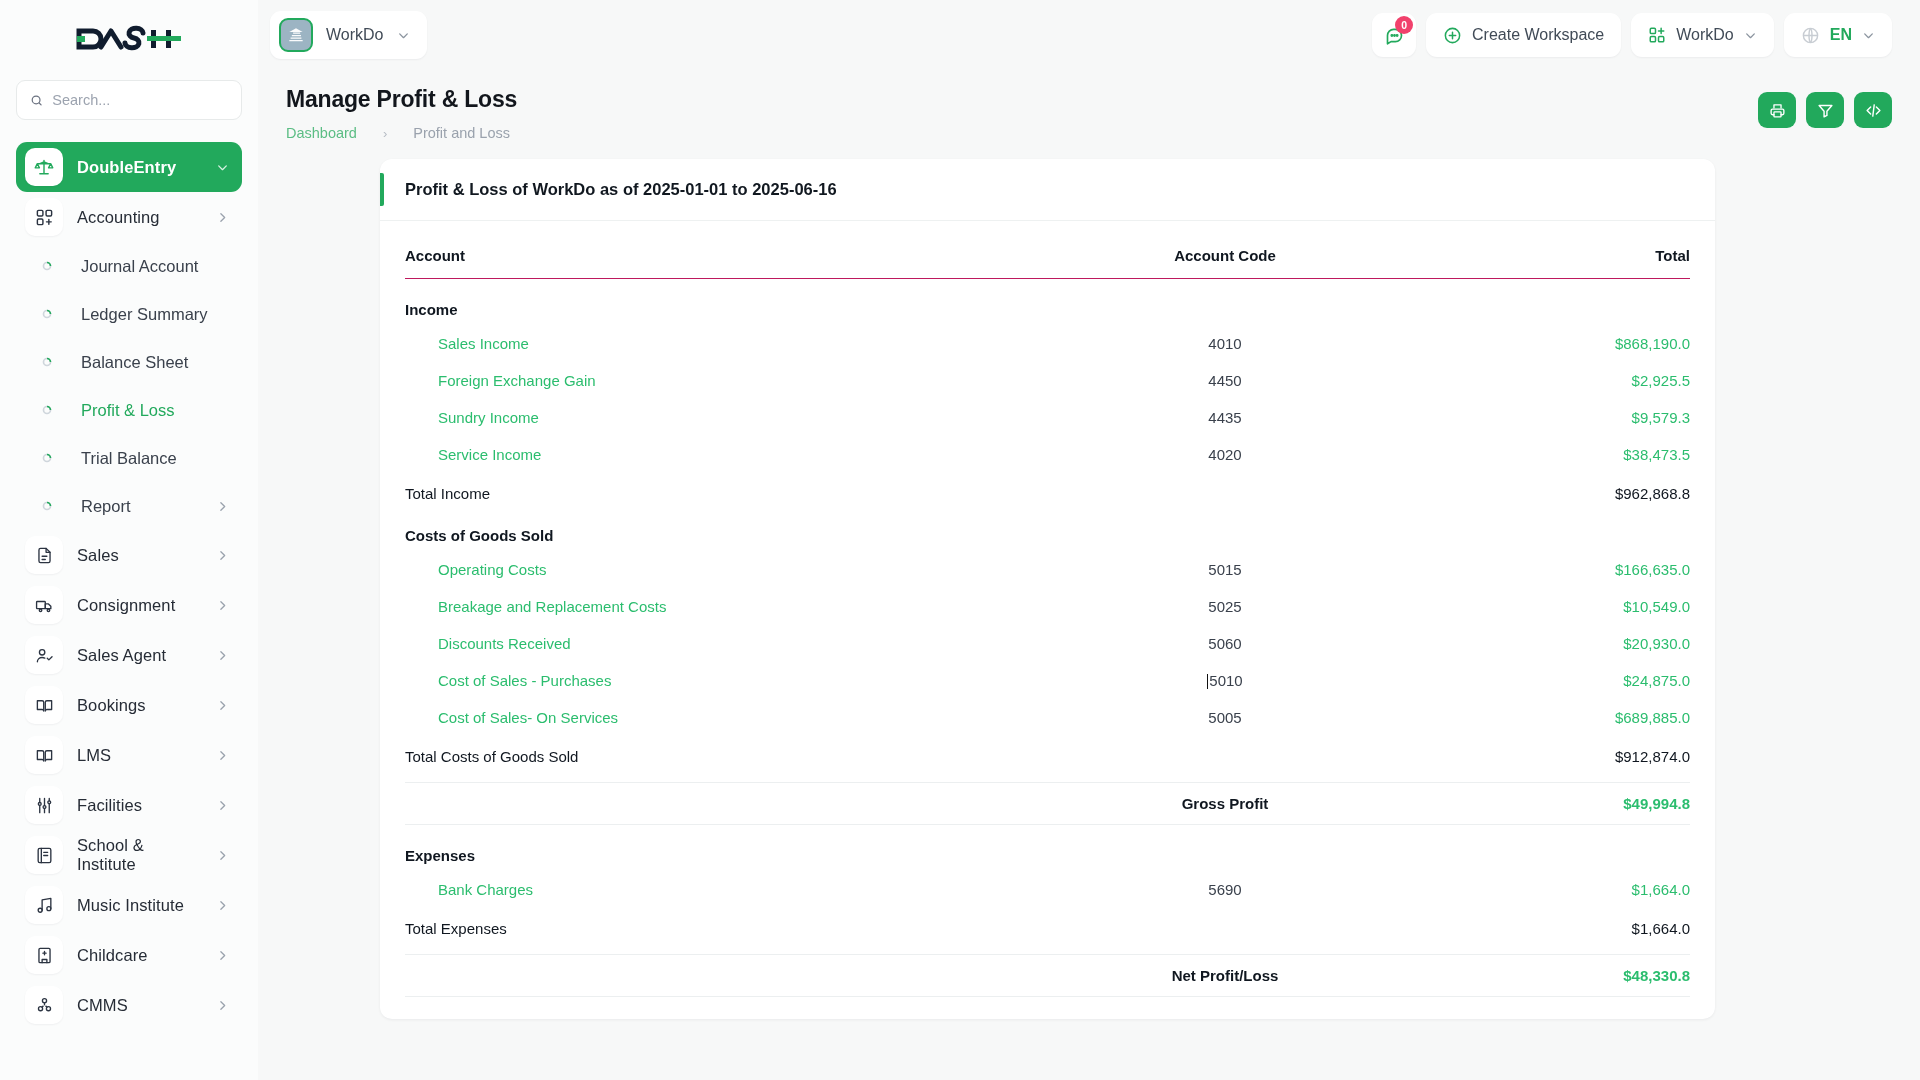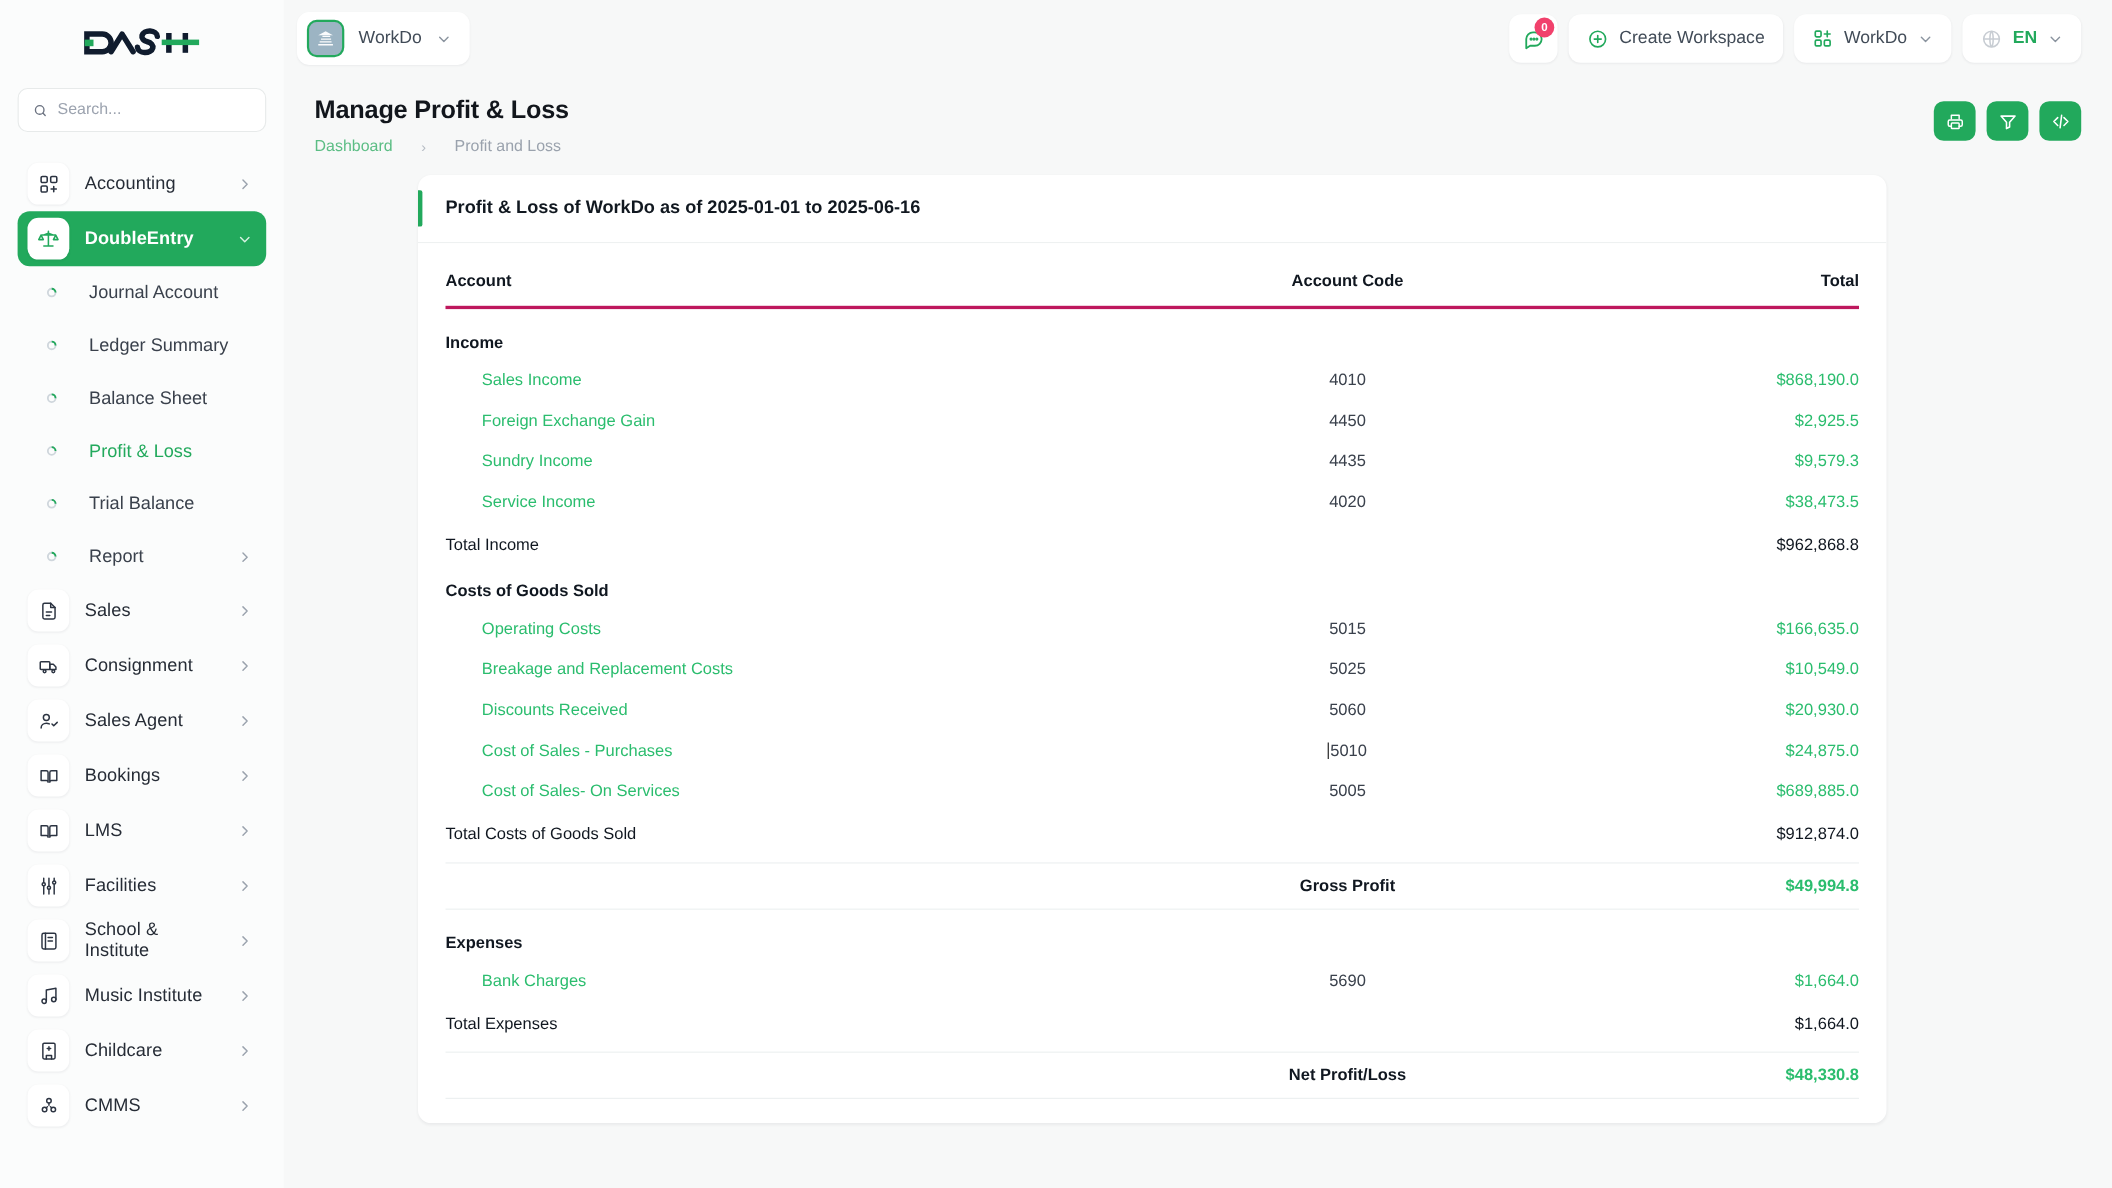--- a/index.html
+++ b/index.html
@@ -121,21 +121,21 @@
   .card-head::before {
     content: ""; position: absolute; left: 0; top: 14px; bottom: 14px; width: 4px;
     background: #22a95c; border-radius: 0 2px 2px 0;
   }
   .card-title { font-size: 16.5px; font-weight: bold; color: #111820; }
   .card-body { padding: 20px 25px 22px 25px; }
 
   table { width: 100%; border-collapse: collapse; }
   th, td { font-size: 15px; padding: 0; }
   thead th {
-    font-weight: bold; color: #101720; padding: 6px 0 14px 0; border-bottom: 3px solid #be185d;
+    font-weight: bold; color: #101720; padding: 6px 0 14px 0; border-bottom: 1px solid #be185d;
   }
   th.c1, td.c1 { text-align: left; }
   th.c2, td.c2 { text-align: center; width: 330px; }
   th.c3, td.c3 { text-align: right; width: 300px; }
 
   tr.sec td { font-weight: bold; color: #101720; padding-top: 22px; padding-bottom: 7px; }
   tr.item td { padding: 10px 0; }
   tr.item td.c1 { color: #2bbd6e; padding-left: 33px; }
   tr.item td.c2 { color: #3a414c; }
   tr.item td.c3 { color: #2bbd6e; }
@@ -171,48 +171,48 @@
   <div class="search-box">
     <svg width="15" height="15" viewBox="0 0 24 24" fill="none" stroke="#6b7280" stroke-width="2.2">
       <circle cx="11" cy="11" r="7"></circle>
         <path d="M20 20l-3.5-3.5" stroke-linecap="round"></path>
     </svg>
     <input type="text" placeholder="Search..." style="">
   </div>
 
   <nav class="nav">
 
+    <div class="nav-item active">
+      <span class="ico-box">
+        <svg width="20" height="20" viewBox="0 0 24 24" fill="none" stroke="#22a95c" stroke-width="1.7" stroke-linecap="round" stroke-linejoin="round">
+          <path d="M12 4v16M7 20h10M5 8h14M12 6l-5 2 5-2 5 2"></path>
+          <path d="M4 8l-2.5 5h5L4 8zM20 8l-2.5 5h5L20 8z"></path>
+        </svg>
+      </span>
+      <span class="lbl">DoubleEntry</span>
+      <span class="chev">
+        <svg width="13" height="13" viewBox="0 0 24 24" fill="none" stroke="currentColor" stroke-width="2.4" stroke-linecap="round" stroke-linejoin="round">
+            <path d="M5 9l7 7 7-7"></path>
+          </svg>
+      </span>
+    </div>
+
     <div class="nav-item">
       <span class="ico-box">
         <svg width="19" height="19" viewBox="0 0 24 24" fill="none" stroke="#2c3442" stroke-width="1.8">
           <rect x="3" y="3" width="7" height="7" rx="1.5"></rect>
             <rect x="14" y="3" width="7" height="7" rx="1.5"></rect>
           <rect x="3" y="14" width="7" height="7" rx="1.5"></rect>
             <path d="M17.5 14.5v6M14.5 17.5h6" stroke-linecap="round"></path>
         </svg>
       </span>
       <span class="lbl">Accounting</span>
       <span class="chev">
         <svg width="13" height="13" viewBox="0 0 24 24" fill="none" stroke="currentColor" stroke-width="2.4" stroke-linecap="round" stroke-linejoin="round">
             <path d="M9 5l7 7-7 7"></path>
-          </svg>
-      </span>
-    </div>
-
-    <div class="nav-item active">
-      <span class="ico-box">
-        <svg width="20" height="20" viewBox="0 0 24 24" fill="none" stroke="#22a95c" stroke-width="1.7" stroke-linecap="round" stroke-linejoin="round">
-          <path d="M12 4v16M7 20h10M5 8h14M12 6l-5 2 5-2 5 2"></path>
-          <path d="M4 8l-2.5 5h5L4 8zM20 8l-2.5 5h5L20 8z"></path>
-        </svg>
-      </span>
-      <span class="lbl">DoubleEntry</span>
-      <span class="chev">
-        <svg width="13" height="13" viewBox="0 0 24 24" fill="none" stroke="currentColor" stroke-width="2.4" stroke-linecap="round" stroke-linejoin="round">
-            <path d="M5 9l7 7 7-7"></path>
           </svg>
       </span>
     </div>
 
     <div class="sub-item">
       <span class="dot">
         <svg width="10" height="10" viewBox="0 0 12 12">
             <circle cx="6" cy="6" r="4.2" fill="none" stroke="#cfd6dc" stroke-width="2"></circle>
             <path d="M6 1.8a4.2 4.2 0 0 1 4.2 4.2" fill="none" stroke="#22a95c" stroke-width="2"></path>
           </svg>

